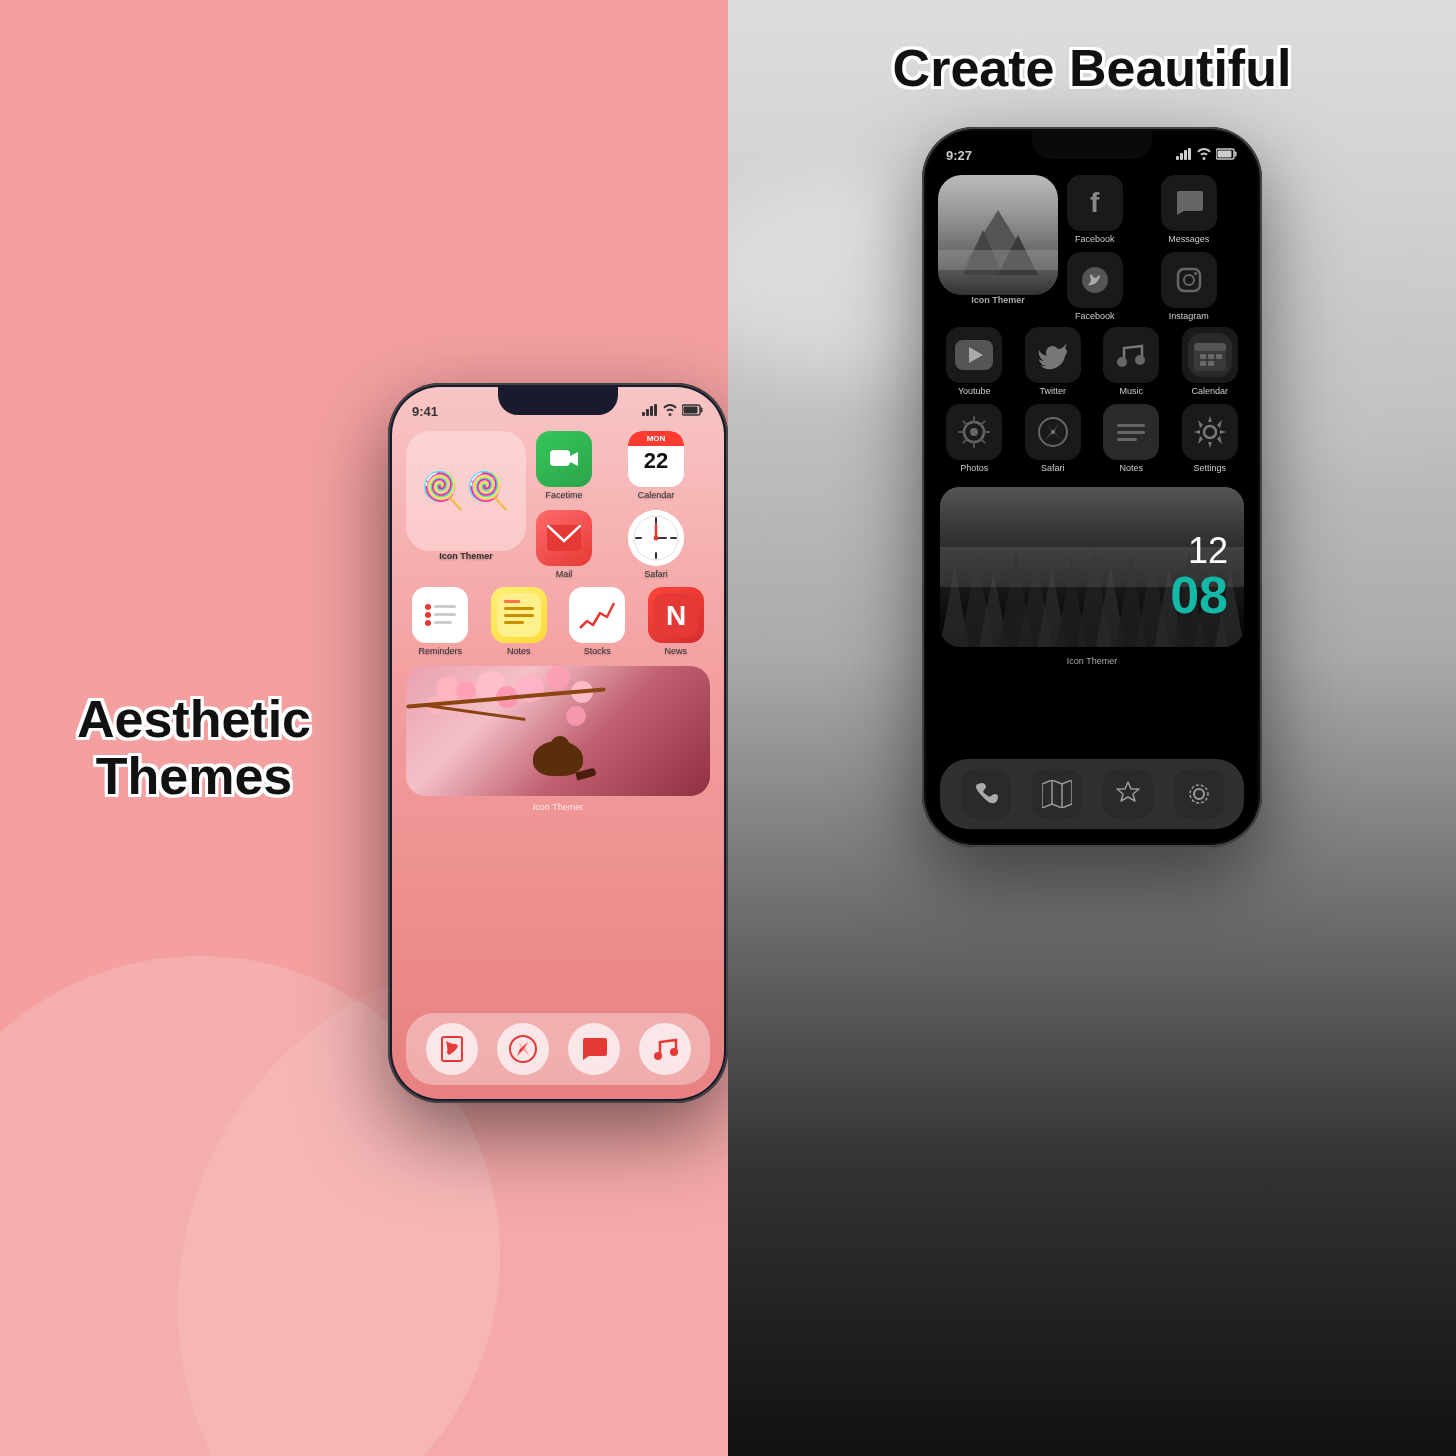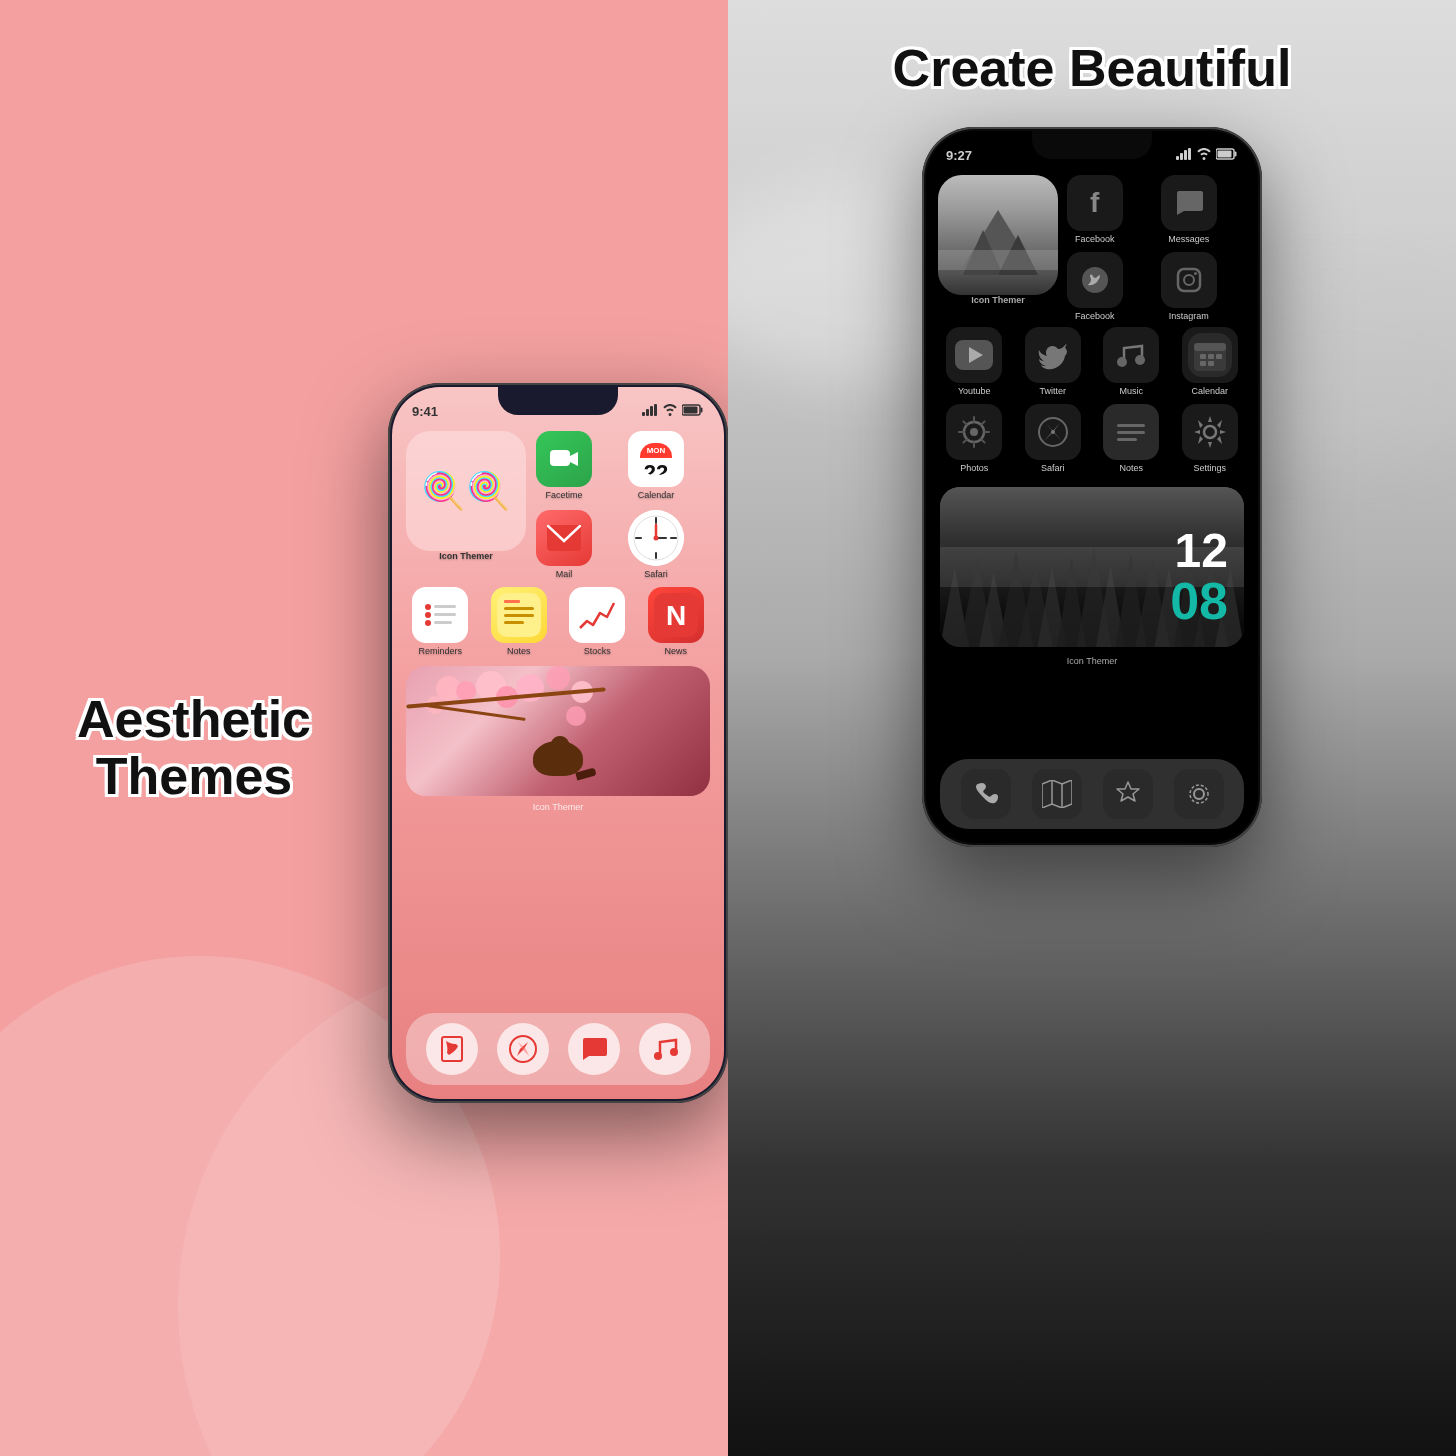--- a/index.html
+++ b/index.html
@@ -270,22 +270,22 @@
     .widget-clock {
       position: absolute;
       right: 16px;
       top: 50%;
       transform: translateY(-50%);
       text-align: right;
       z-index: 5;
     }
 
     .widget-clock-hour {
-      font-size: 48px;
-      font-weight: 700;
+      font-size: 36px;
+      font-weight: 400;
       color: white;
       line-height: 1;
       margin-top: 20px;
     }
 
     .widget-clock-min {
       font-size: 52px;
       font-weight: 800;
       color: #14b8a6;
       line-height: 1;
@@ -387,21 +387,21 @@
               <div class="app-icon icon-facetime">
                 <svg width="32" height="32" viewBox="0 0 32 32">
                     <rect x="2" y="7" width="20" height="16" rx="4" fill="white"></rect>
                     <polygon points="22,13 30,9 30,23 22,19" fill="white"></polygon>
                   </svg>
               </div>
               <span class="app-label" style="color:#333;">Facetime</span>
             </div>
 
             <div class="app-item">
-              <div class="app-icon" style="background:white; border-radius:14px; overflow:hidden; padding:12px;">
+              <div class="app-icon" style="background:white; border-radius:14px; overflow:hidden; padding:0;">
                 <div style="width:100%;height:100%;display:flex;flex-direction:column;align-items:center;background:white;border-radius:14px;overflow:hidden;">
                   <div style="background:#ff3b30;color:white;width:100%;text-align:center;font-size:8px;font-weight:600;padding:3px 0;">MON</div>
                   <div style="font-size:22px;font-weight:700;color:#111;padding-top:2px;">22</div>
                 </div>
               </div>
               <span class="app-label" style="color:#333;">Calendar</span>
             </div>
 
             <div style="display:flex;flex-direction:column;align-items:center;grid-row:1/3;">
               <div class="lollipop-widget">

